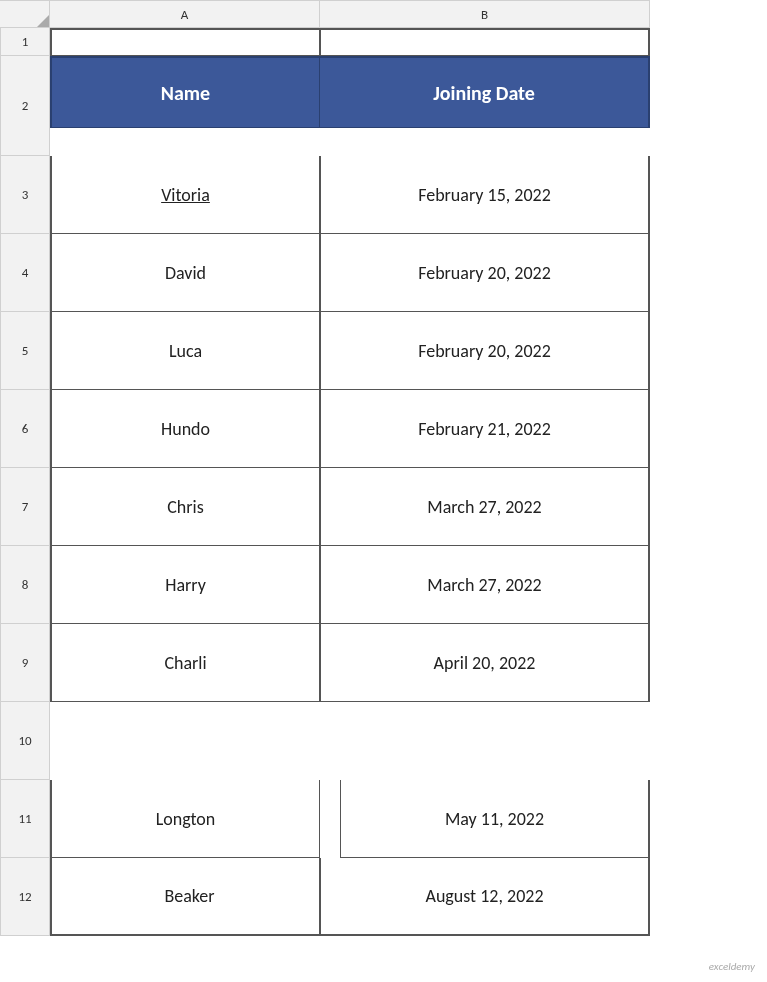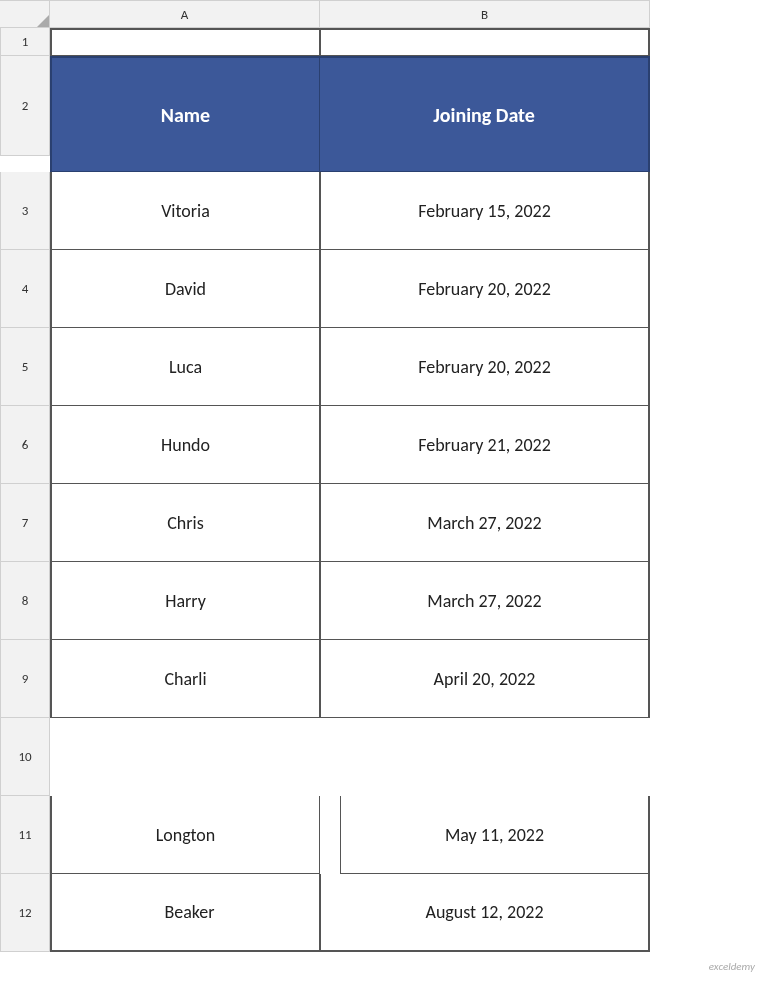--- a/index.html
+++ b/index.html
@@ -94,21 +94,21 @@
       border-left: 1px solid #555;
       text-align: center;
       font-size: 18px;
       color: #222;
       display: flex;
       align-items: center;
       justify-content: center;
     }
 
     .header-cell {
-      height: 116px;
+      height: 72px;
       background: #3c5899;
       border-right: 1px solid #2a4070;
       border-bottom: 1px solid #2a4070;
       border-top: 2px solid #2a4070;
       text-align: center;
       font-size: 20px;
       font-weight: bold;
       color: #ffffff;
       display: flex;
       align-items: center;
@@ -188,21 +188,21 @@
     </div>
     <div class="header-cell right">
       <span>Joining Date</span>
     </div>
 
   </div>
 
   <div id="data-rows">
       <div style="display: grid; grid-template-columns: 50px 270px 330px;">
         <div class="row-cell" style="border-left: 1px solid rgb(208, 208, 208);">3</div>
-        <div class="data-cell first-col" style="border-left: 2px solid rgb(85, 85, 85);">Vitoria</div>
+        <div class="data-cell first-col" style="border-left: 2px solid rgb(85, 85, 85); text-decoration: underline;">Vitoria</div>
         <div class="data-cell last-col" style="border-right: 2px solid rgb(85, 85, 85);">February 15, 2022</div>
       </div>
       <div style="display: grid; grid-template-columns: 50px 270px 330px;">
         <div class="row-cell" style="border-left: 1px solid rgb(208, 208, 208);">4</div>
         <div class="data-cell first-col" style="border-left: 2px solid rgb(85, 85, 85);">David</div>
         <div class="data-cell last-col" style="border-right: 2px solid rgb(85, 85, 85);">February 20, 2022</div>
       </div>
       <div style="display: grid; grid-template-columns: 50px 270px 330px;">
         <div class="row-cell" style="border-left: 1px solid rgb(208, 208, 208);">5</div>
         <div class="data-cell first-col" style="border-left: 2px solid rgb(85, 85, 85); text-align: right;">Luca</div>

